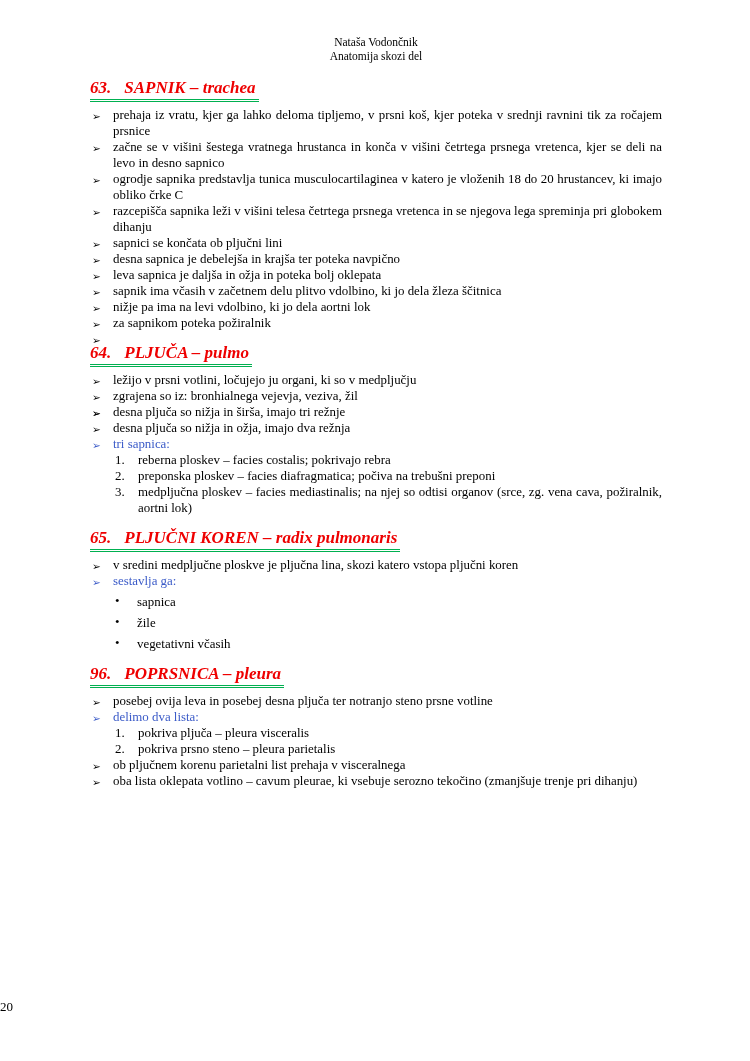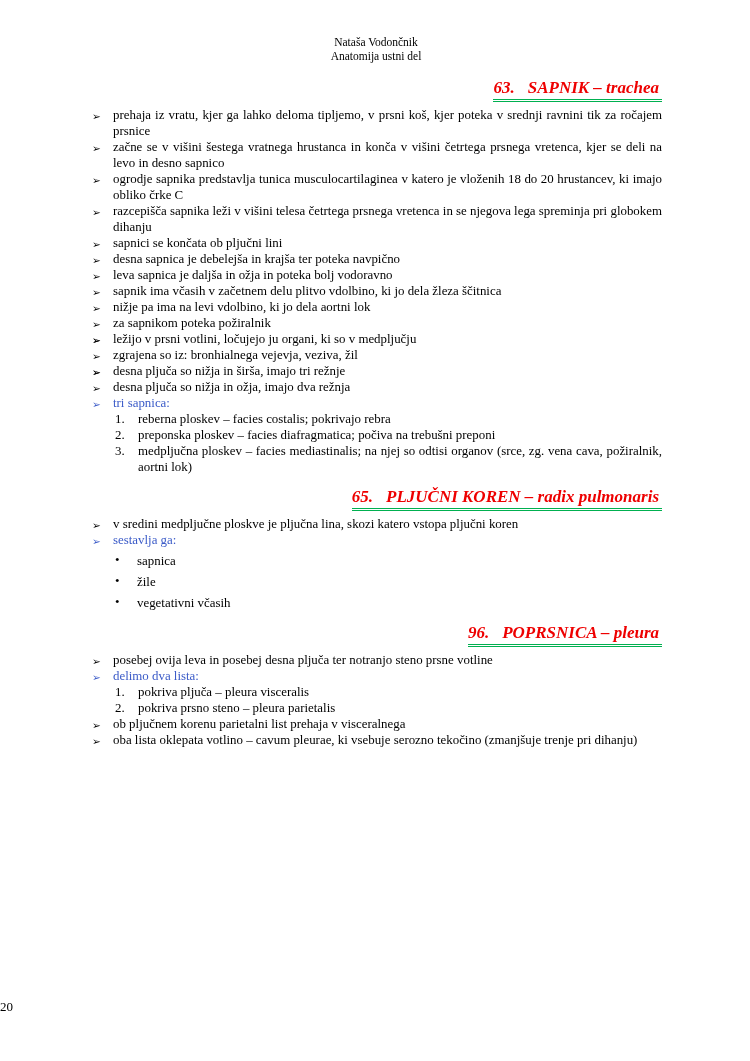--- a/index.html
+++ b/index.html
@@ -25,21 +25,20 @@
     line-height: 13.5px;
     margin-bottom: 15px;
   }
   .section-title {
     margin: 12px 0 5px 0;
     font-size: 17px;
     line-height: 20px;
     font-weight: bold;
     font-style: italic;
     color: var(--red);
-    text-align: right;
   }
   .title-underline {
     display: inline-block;
     border-bottom: 3px double var(--green);
     padding-bottom: 1px;
     padding-right: 3px;
   }
   .t-num { margin-right: 13px; }
   .li {
     position: relative;
@@ -82,39 +81,40 @@
     font-size: 13px;
   }
 </style>
 </head>
 <body>
 
 <div class="page">
 
   <div class="doc-header">
     <div>Nataša Vodončnik</div>
-    <div>Anatomija ustni del</div>
+    <div>Anatomija skozi del</div>
   </div>
 
   <div class="section">
     <h2 class="section-title"><span class="title-underline"><span class="t-num">63.</span><span>SAPNIK – trachea</span></span></h2>
     <div class="li"><span class="marker-arrow">➢</span><span>prehaja iz vratu, kjer ga lahko deloma tipljemo, v prsni koš, kjer poteka v srednji ravnini tik za ročajem prsnice</span></div>
     <div class="li"><span class="marker-arrow">➢</span><span>začne se v višini šestega vratnega hrustanca in konča v višini četrtega prsnega vretenca, kjer se deli na levo in desno sapnico</span></div>
     <div class="li"><span class="marker-arrow">➢</span><span>ogrodje sapnika predstavlja tunica musculocartilaginea v katero je vloženih 18 do 20 hrustancev, ki imajo obliko črke C</span></div>
     <div class="li"><span class="marker-arrow">➢</span><span>razcepišča sapnika leži v višini telesa četrtega prsnega vretenca in se njegova lega spreminja pri globokem dihanju</span></div>
     <div class="li"><span class="marker-arrow">➢</span><span>sapnici se končata ob pljučni lini</span></div>
     <div class="li"><span class="marker-arrow">➢</span><span>desna sapnica je debelejša in krajša ter poteka navpično</span></div>
-    <div class="li"><span class="marker-arrow">➢</span><span>leva sapnica je daljša in ožja in poteka bolj vodoravno</span></div>
+    <div class="li"><span class="marker-arrow">➢</span><span>leva sapnica je daljša in ožja in poteka bolj oklepata</span></div>
     <div class="li"><span class="marker-arrow">➢</span><span>sapnik ima včasih v začetnem delu plitvo vdolbino, ki jo dela žleza ščitnica</span></div>
     <div class="li"><span class="marker-arrow">➢</span><span>nižje pa ima na levi vdolbino, ki jo dela aortni lok</span></div>
     <div class="li"><span class="marker-arrow">➢</span><span>za sapnikom poteka požiralnik</span></div>
     <div class="li"><span class="marker-arrow">➢</span></div>
   </div>
 
   <div class="section">
+    <h2 class="section-title"><span class="title-underline"><span class="t-num">64.</span><span>PLJUČA – pulmo</span></span></h2>
     <div class="li"><span class="marker-arrow">➢</span><span>ležijo v prsni votlini, ločujejo ju organi, ki so v medpljučju</span></div>
     <div class="li"><span class="marker-arrow">➢</span><span>zgrajena so iz: bronhialnega vejevja, veziva, žil</span></div>
     <div class="li"><span class="marker-arrow">➢</span></div>
     <div class="li"><span class="marker-arrow">➢</span><span>desna pljuča so nižja in širša, imajo tri režnje</span></div>
     <div class="li"><span class="marker-arrow">➢</span><span>desna pljuča so nižja in ožja, imajo dva režnja</span></div>
     <div class="li blue-item"><span class="marker-arrow">➢</span><span>tri sapnica:</span></div>
     <div class="num-li"><span class="marker-num">1.</span><span>reberna ploskev – facies costalis; pokrivajo rebra</span></div>
     <div class="num-li"><span class="marker-num">2.</span><span>preponska ploskev – facies diafragmatica; počiva na trebušni preponi</span></div>
     <div class="num-li"><span class="marker-num">3.</span><span>medpljučna ploskev – facies mediastinalis; na njej so odtisi organov (srce, zg. vena cava, požiralnik, aortni lok)</span></div>
   </div>

